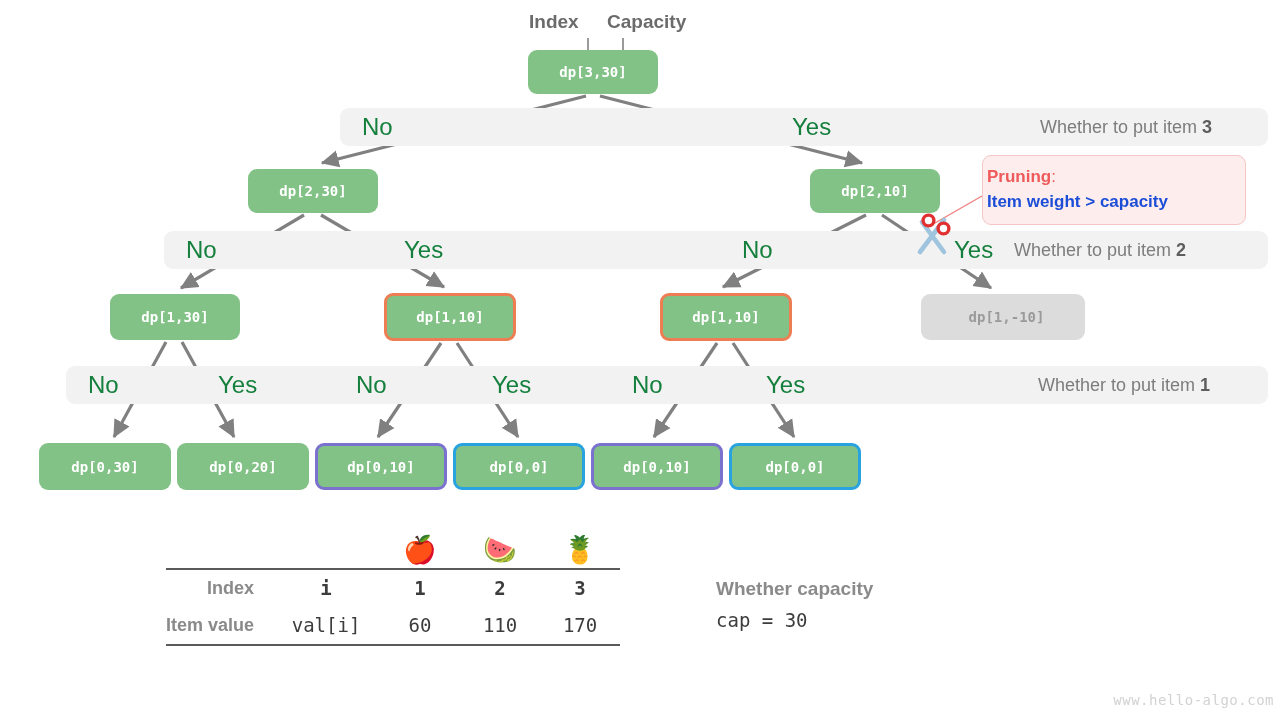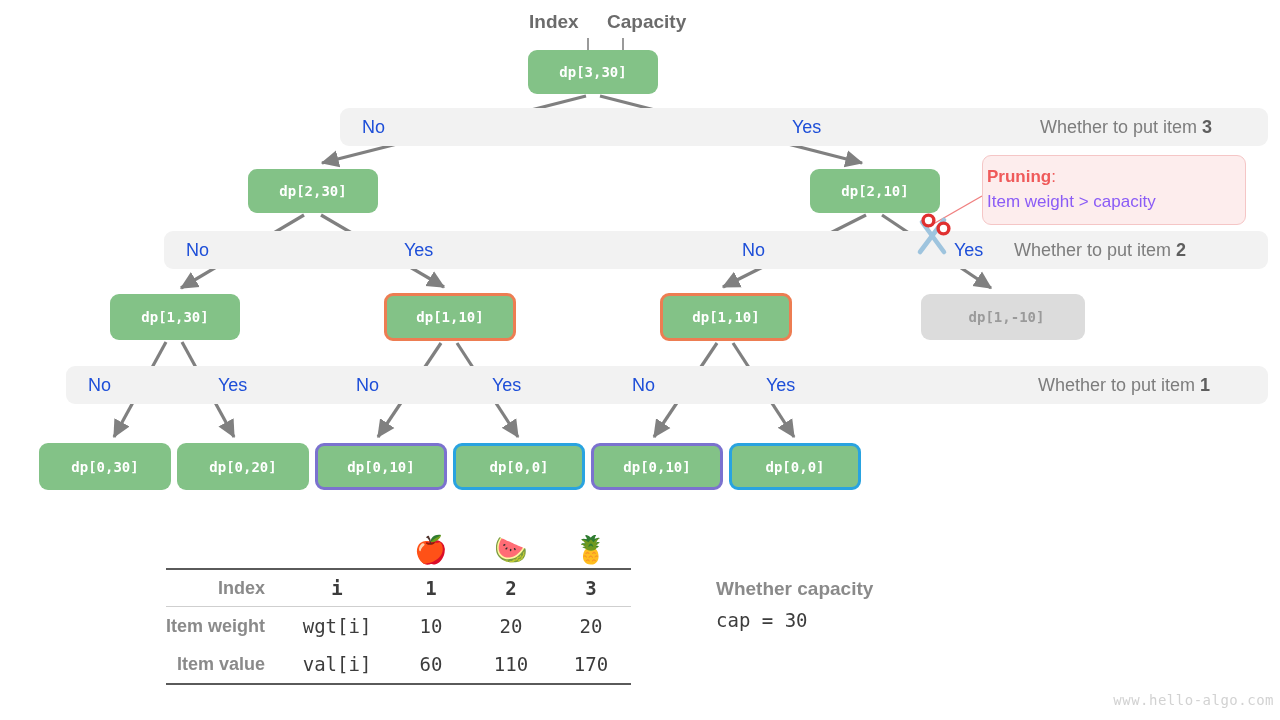--- a/index.html
+++ b/index.html
@@ -16,21 +16,21 @@
     position:absolute;font-size:19px;font-weight:bold;color:#6b6b6b;
     white-space:nowrap;
   }
 
   
   .bar{
     position:absolute;background:#f2f2f2;border-radius:9px;height:38px;
   }
   .bar .btxt{
     position:absolute;top:50%;transform:translateY(-50%);
-    font-size:18px;color:#1d4ed8;white-space:nowrap;
+    font-size:24px;color:#15803d;white-space:nowrap;
   }
   .bar .btxt.right{font-size:18px;color:#7d7d7d;}
   .bar .btxt.right b{color:#5e5e5e;font-weight:bold;}
 
   
   .node{
     position:absolute;box-sizing:border-box;
     background:#83c287;color:#ffffff;
     border-radius:9px;
     font-family:"DejaVu Sans Mono","Liberation Mono",monospace;
@@ -168,21 +168,21 @@
       <div class="node purple" style="left: 299px; top: 443px; width: 132px; height: 47px;">dp[0,10]</div>
       <div class="node blue" style="left: 437px; top: 443px; width: 132px; height: 47px;">dp[0,0]</div>
       <div class="node purple" style="left: 575px; top: 443px; width: 132px; height: 47px;">dp[0,10]</div>
       <div class="node blue" style="left: 713px; top: 443px; width: 132px; height: 47px;">dp[0,0]</div>
     </div>
 
   <div class="prune-box" id="prune" style="left: 966px; top: 155px; width: 264px; background: rgb(253, 237, 237); border-color: rgb(245, 198, 198);">
     <div class="l1" style="color: rgb(239, 90, 90);">
       <b style="color: rgb(239, 90, 90);">Pruning</b><span>:</span>
     </div>
-    <div class="l2" style="color: #8b5cf6;">Item weight &gt; capacity</div>
+    <div class="l2" style="color: #1d4ed8; font-weight: bold;">Item weight &gt; capacity</div>
   </div>
 
   <svg id="scissors" width="42" height="46" viewBox="0 0 42 46" style="position: absolute; left: 897px; top: 212px;">
     <g>
       <path d="M7,40 L31,8" stroke="#9ec4de" stroke-width="4.6" stroke-linecap="round" fill="none"></path>
       <path d="M31,40 L9,10" stroke="#9ec4de" stroke-width="4.6" stroke-linecap="round" fill="none"></path>
       <circle cx="15.5" cy="8.5" r="5.4" stroke="#e03030" stroke-width="3.4" fill="#ffffff"></circle>
       <circle cx="30.5" cy="16.5" r="5.4" stroke="#e03030" stroke-width="3.4" fill="#ffffff"></circle>
     </g>
   </svg>
@@ -197,27 +197,20 @@
             <td class="emoji" style="width: 80px;">🍉</td>
             <td class="emoji" style="width: 80px;">🍍</td>
           </tr>
           <tr class="tr-index">
             <td class="rowlabel bt-top">Index</td>
             <td class="cellmono bold bt-top" style="width: 108px;">i</td>
             <td class="cellmono bold bt-top" style="width: 80px;">1</td>
             <td class="cellmono bold bt-top" style="width: 80px;">2</td>
             <td class="cellmono bold bt-top" style="width: 80px;">3</td>
           </tr>
-          <tr class="tr-w">
-            <td class="rowlabel bt-thin">Item weight</td>
-            <td class="cellmono bt-thin" style="width: 108px;">wgt[i]</td>
-            <td class="cellmono bt-thin" style="width: 80px;">10</td>
-            <td class="cellmono bt-thin" style="width: 80px;">20</td>
-            <td class="cellmono bt-thin" style="width: 80px;">20</td>
-          </tr>
           <tr class="tr-v">
             <td class="rowlabel bt-bot">Item value</td>
             <td class="cellmono bt-bot" style="width: 108px;">val[i]</td>
             <td class="cellmono bt-bot" style="width: 80px;">60</td>
             <td class="cellmono bt-bot" style="width: 80px;">110</td>
             <td class="cellmono bt-bot" style="width: 80px;">170</td>
           </tr>
         </tbody>
     </table>
   </div>

